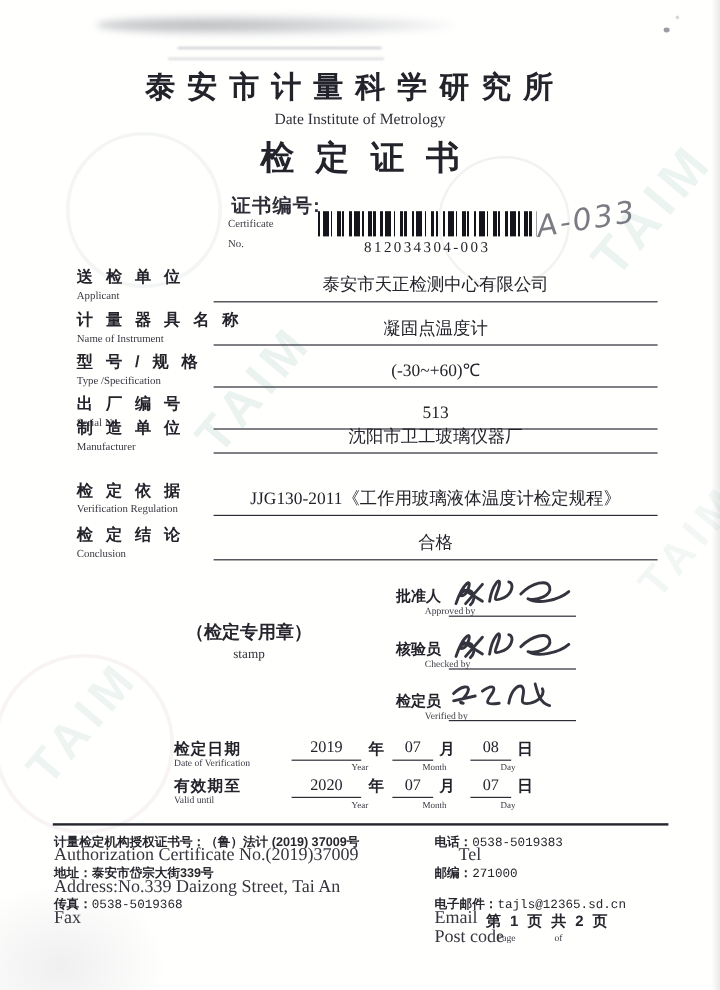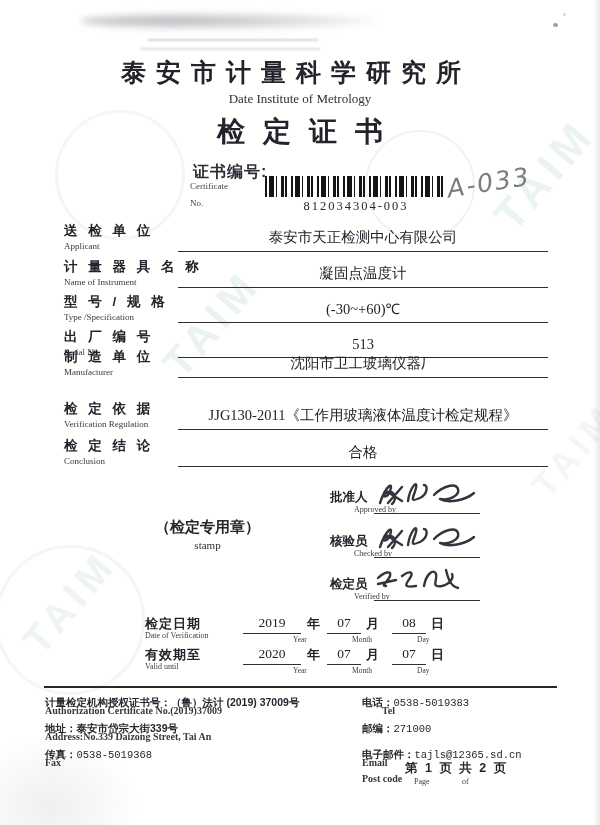--- a/index.html
+++ b/index.html
@@ -80,21 +80,21 @@
   .d-unit { position:absolute; top:0; }
   .d-unit .zh { font-size:13px; font-weight:bold; color:#23232b; }
   .d-unit .en { font-family:"Liberation Serif", serif; font-size:7.5px; color:#3a3a44; margin-top:2px; margin-left:-14px; }
   .u-year { left:307px; } .u-month { left:366px; } .u-day { left:431px; }
 
   
   .footer-divider { position:absolute; left:44px; top:686px; width:513px; border-top:2px solid #26262e; }
   .foot-line { position:absolute; white-space:nowrap; }
   .foot-zh { font-size:10.5px; font-weight:bold; color:#26262e; }
   .foot-val { font-family:"Liberation Mono", monospace; font-size:10.5px; font-weight:normal; color:#26262e; }
-  .foot-en { font-family:"Liberation Serif", serif; font-size:10px; color:#35353f;font-weight:bold; }
+  .foot-en { font-family:"Liberation Serif", serif; font-size:15px; color:#35353f; }
   .page-ind-zh { position:absolute; left:405px; top:760px; font-size:12.5px; font-weight:bold; letter-spacing:2px; color:#26262e; }
   .page-ind-en1 { position:absolute; left:414px; top:777px; font-family:"Liberation Serif", serif; font-size:8px; color:#3a3a44; }
   .page-ind-en2 { position:absolute; left:462px; top:777px; font-family:"Liberation Serif", serif; font-size:8px; color:#3a3a44; }
 </style>
 </head>
 <body>
 
 <div class="page">
 
   <div class="smudge"></div>

